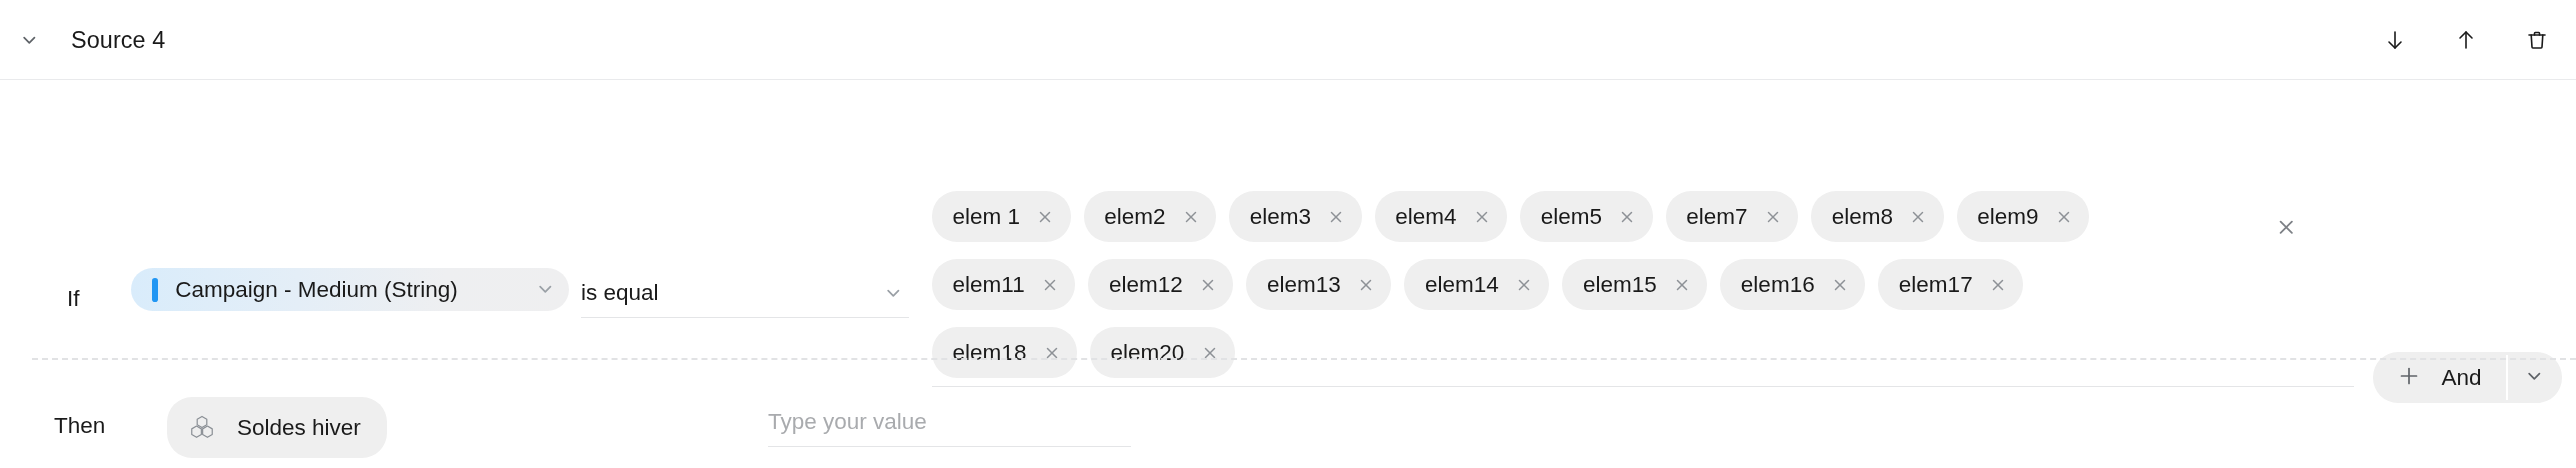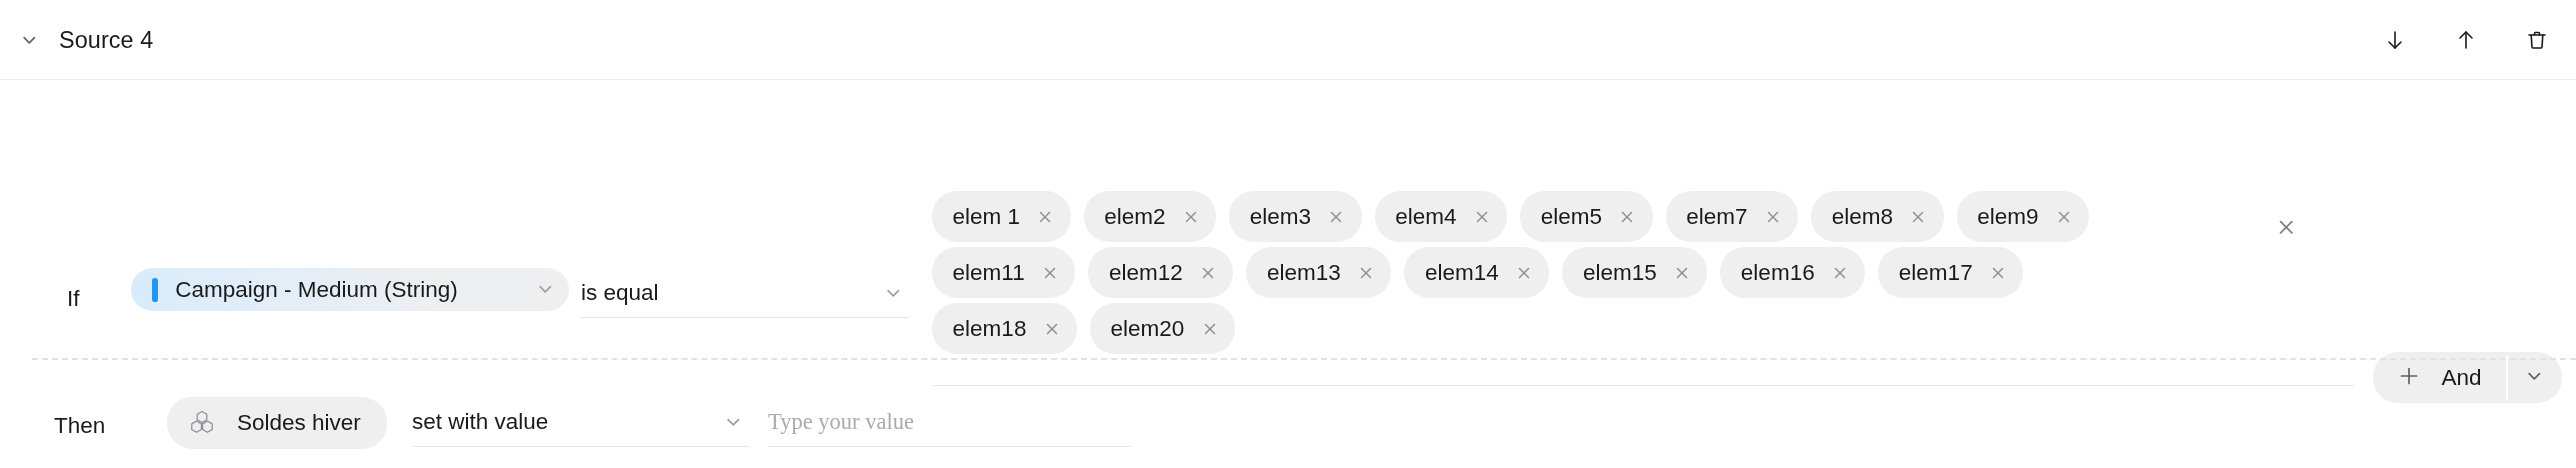--- a/index.html
+++ b/index.html
@@ -23,21 +23,21 @@
     left: 0; top: 0;
     width: 2576px; height: 80px;
     border-bottom: 1.9px solid #e9eaec;
     background: #fff;
   }
   .header-left {
     position: absolute;
     left: 17px; top: 0;
     height: 80px;
     display: flex; align-items: center;
-    gap: 18px;
+    gap: 30px;
   }
   .collapse-chevron {
     width: 24px; height: 24px;
     display: flex; align-items: center; justify-content: center;
     cursor: pointer;
   }
   .collapse-chevron svg { display: block; }
   .source-title {
     font-size: 23.4px;
     color: #1a1a1a;
@@ -128,21 +128,21 @@
     left: 932px; top: 111px;
     width: 1422px;
     min-height: 195px;
     border-bottom: 1.9px solid #e4e5e7;
     padding-bottom: 7.5px;
   }
   .chips-rows {
     display: flex;
     flex-wrap: wrap;
     align-content: flex-start;
-    gap: 5px 13px;
+    gap: 17px 13px;
     width: 1246px;
   }
   .chip {
     height: 51px;
     display: inline-flex;
     align-items: center;
     padding: 0 15px 0 20.6px;
     border-radius: 25px;
     background: #efefef;
     cursor: default;
@@ -214,21 +214,21 @@
   }
   .then-label {
     position: absolute;
     left: 54px; top: 54px;
     font-size: 22.5px;
     color: #1a1a1a;
   }
   .target-pill {
     position: absolute;
     left: 167px; top: 38px;
-    height: 52px;
+    height: 61px;
     display: flex; align-items: center;
     padding: 0 26px 0 17px;
     border-radius: 25px;
     background: #efefef;
     cursor: pointer;
   }
   .hex-icon {
     width: 36px; height: 36px;
     display: flex; align-items: center; justify-content: center;
     flex: 0 0 auto;
@@ -260,21 +260,21 @@
   .value-input-wrap {
     position: absolute;
     left: 768px; top: 39px;
     width: 363px; height: 49px;
     border-bottom: 1.9px solid #e4e5e7;
     display: flex; align-items: center;
   }
   .value-input {
     width: 100%;
     border: none; outline: none; background: transparent;
-    font-family: Liberation Serif, serif;
+    font-family: Liberation Sans, sans-serif;
     font-size: 22.5px;
     color: #1a1a1a;
     padding: 0;
   }
   .value-input::placeholder { color: #a9abae; opacity: 1; }
 </style>
 </head>
 <body>
 
 <div id="screen">
@@ -530,28 +530,20 @@
       <span class="hex-icon">
         <svg width="32" height="32" viewBox="0 0 40 40" fill="none" stroke="#8a8f95" stroke-width="1.5" stroke-linejoin="round">
           <polygon points="20,5.5 26,9 26,16 20,19.5 14,16 14,9"></polygon>
           <polygon points="13.2,17.6 19.2,21.1 19.2,28.1 13.2,31.6 7.2,28.1 7.2,21.1"></polygon>
           <polygon points="26.8,17.6 32.8,21.1 32.8,28.1 26.8,31.6 20.8,28.1 20.8,21.1"></polygon>
         </svg>
       </span>
       <span class="target-text">Soldes hiver</span>
     </div>
 
-    <div class="action-select">
-      <span class="action-text">set with value</span>
-      <span class="action-chevron">
-        <svg width="20.6" height="20.6" viewBox="0 0 24 24" fill="none" stroke="#9aa0a6" stroke-width="2" stroke-linecap="round" stroke-linejoin="round">
-          <polyline points="6 9 12 15 18 9"></polyline>
-        </svg>
-      </span>
-    </div>
 
     <div class="value-input-wrap">
       <input class="value-input" type="text" placeholder="Type your value" style="">
     </div>
   </div>
 
 </div>
 
 
 </body></html>

